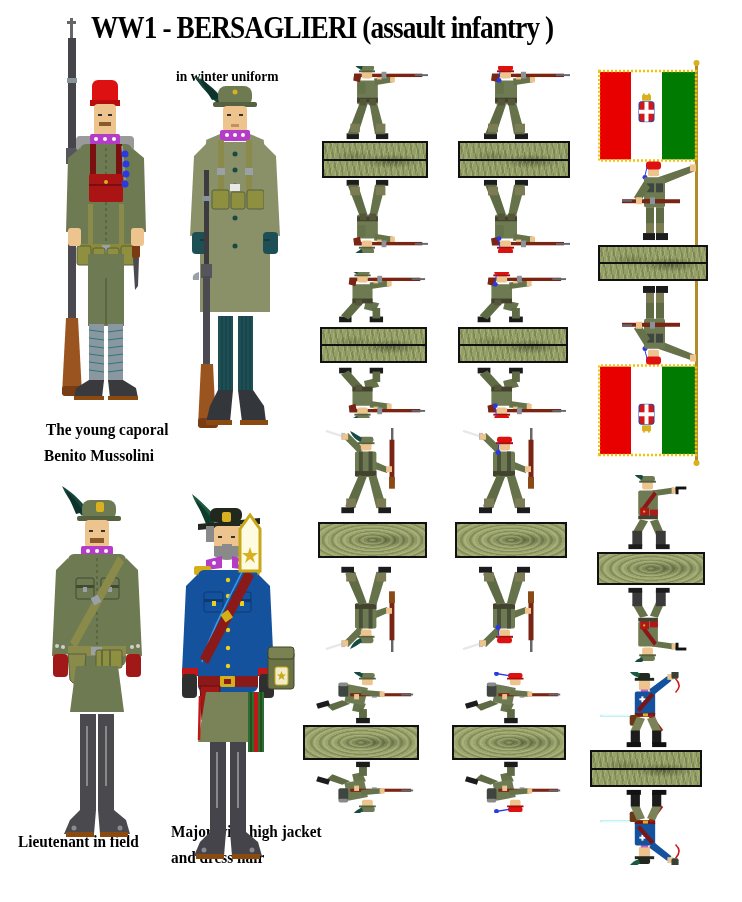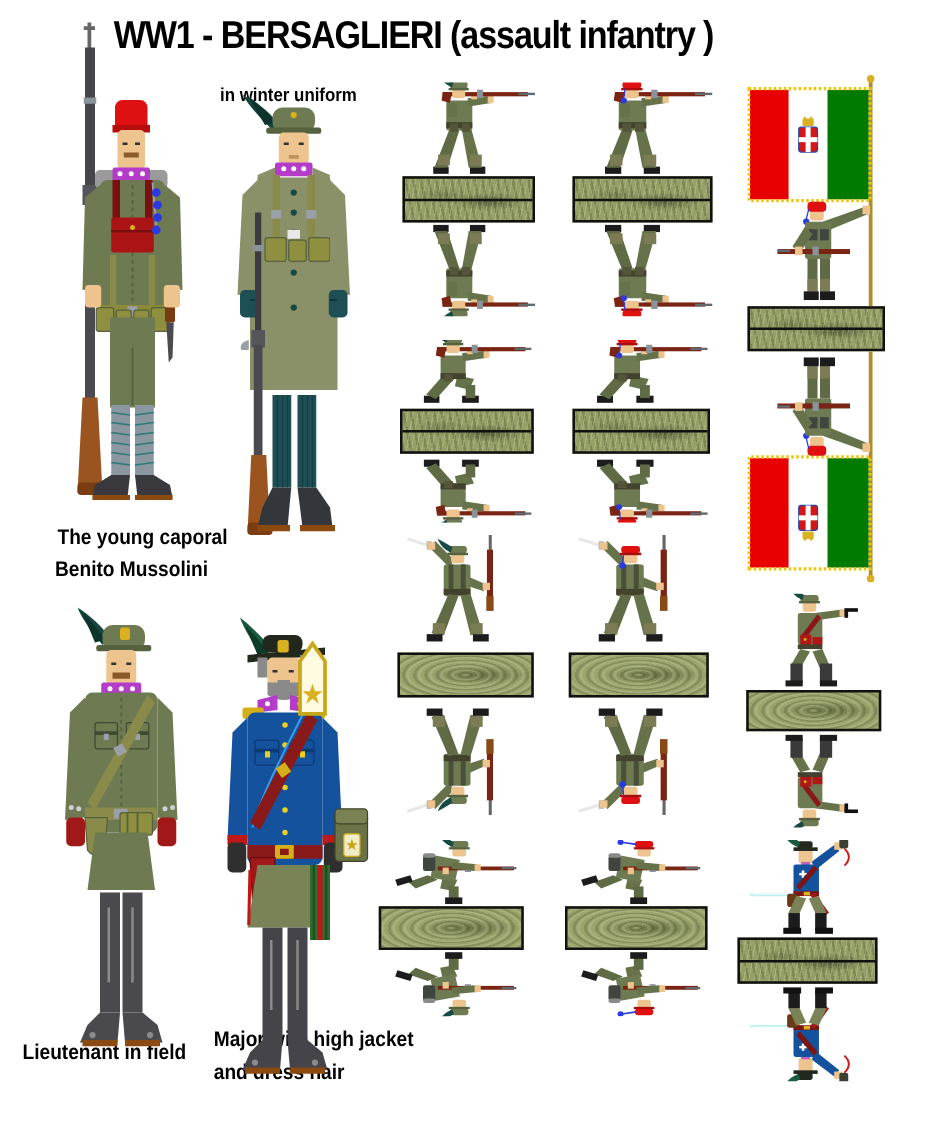--- a/index.html
+++ b/index.html
@@ -1,17 +1,17 @@
 <!DOCTYPE html>
 <html><head>
 <meta charset="utf-8">
 <style>
   html,body{margin:0;padding:0;background:#fff;}
   .canvas{position:relative;width:708px;height:902px;background:#fff;overflow:hidden;
-          font-family:Liberation Sans, sans-serif;}
+          font-family:Liberation Serif, serif;}
   .ttl{position:absolute;left:60px;top:10px;width:516px;text-align:center;
        font-size:31px;font-weight:bold;letter-spacing:-1px;color:#000;
        transform:scaleX(.88);transform-origin:center;white-space:nowrap;}
   .cap{position:absolute;font-weight:bold;color:#000;transform:scaleX(.9);
        transform-origin:left;white-space:nowrap;}
   svg{overflow:visible;display:block;}
   .token{position:absolute;}
   .token svg{width:100%;}
   .mirror{transform:scaleY(-1);}
   .base{position:relative;width:100%;box-sizing:border-box;border:2px solid #111;}

